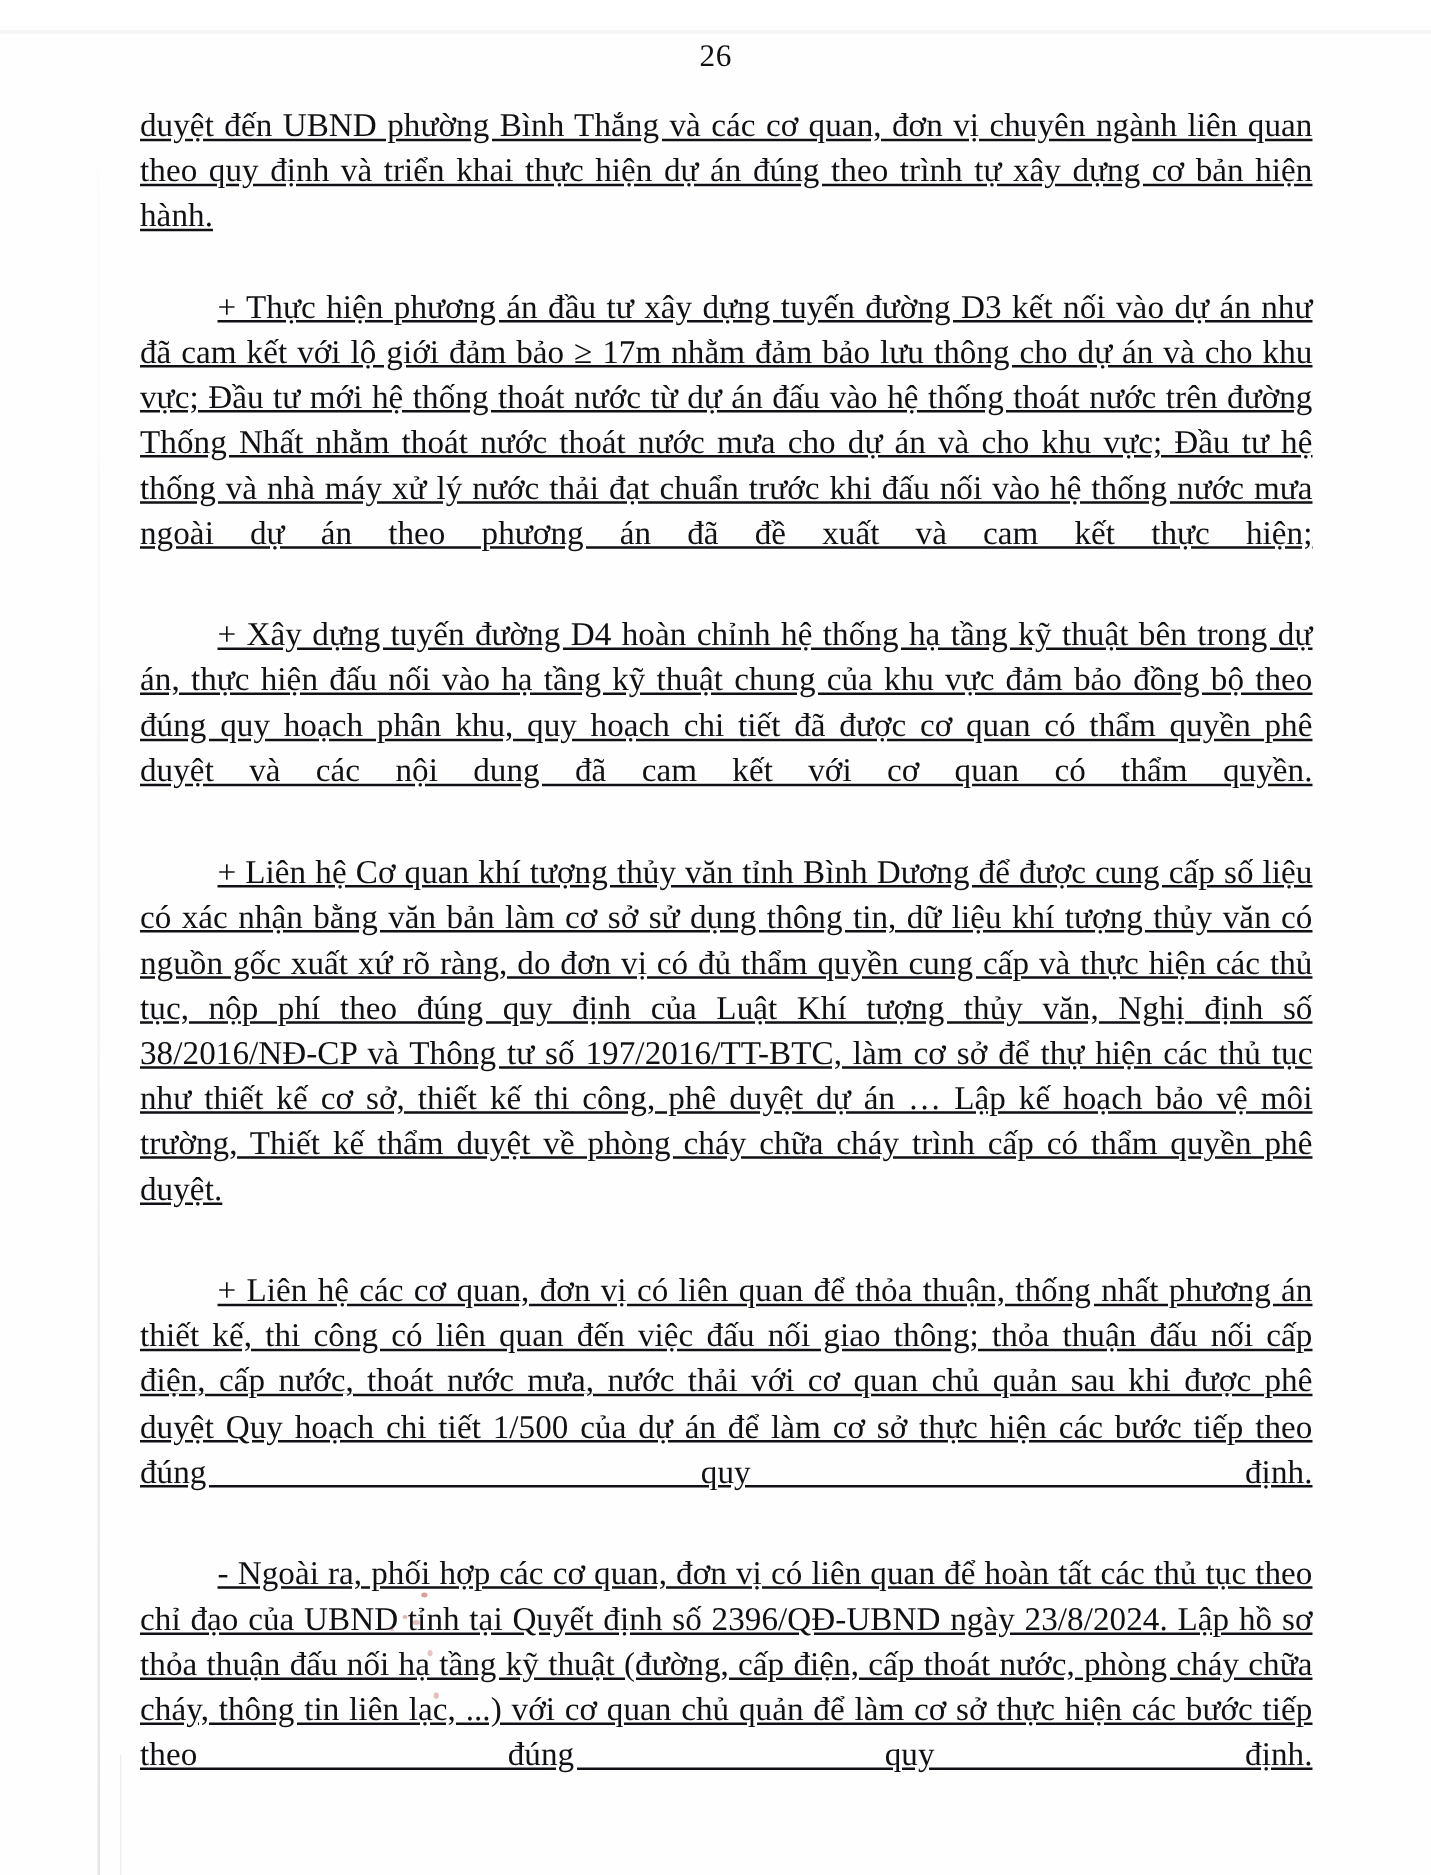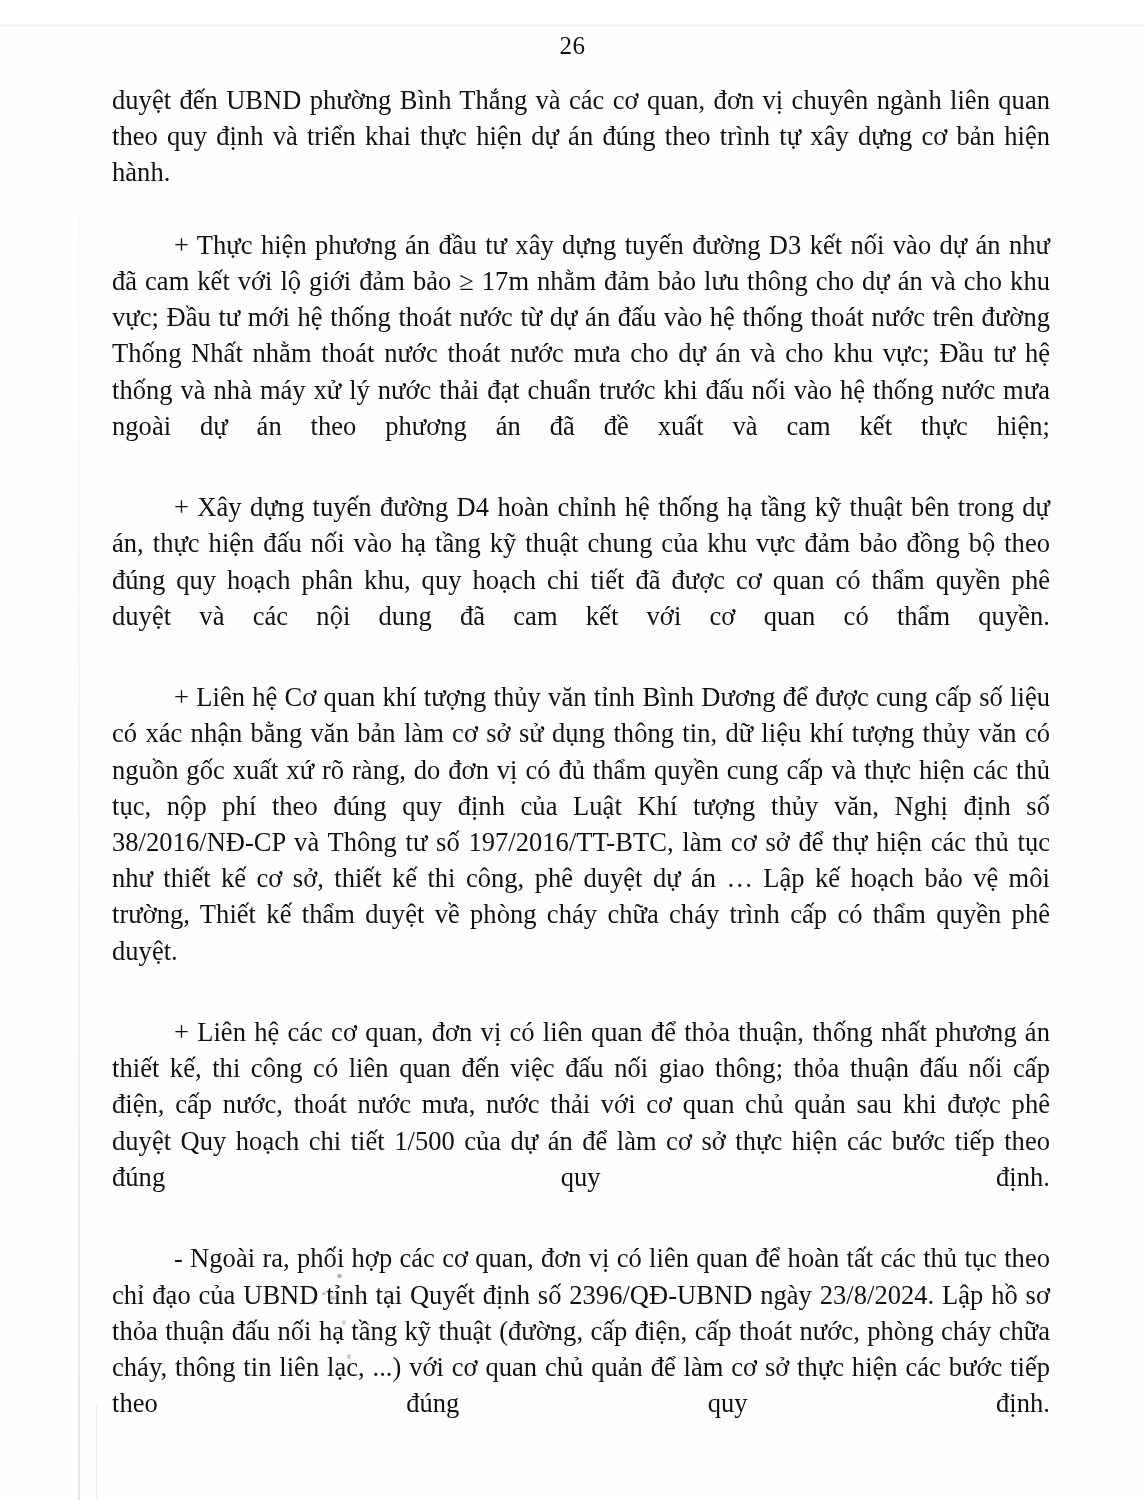--- a/index.html
+++ b/index.html
@@ -67,20 +67,21 @@
     width: 938px;
   }
   p.para {
     margin: 0;
     text-align: justify;
     text-justify: inter-word;
     font-size: 26.5px;
     line-height: 36.2px;
     letter-spacing: 0.05px;
     word-spacing: 0.4px;
+    text-decoration: underline;
   }
   p.indent {
     text-indent: 62px;
   }
   p.gap-sm { margin-top: 0px; }
   p.gap-md { margin-top: 9px; }
   
   p.para::after {
     content: "";
     display: inline-block;

